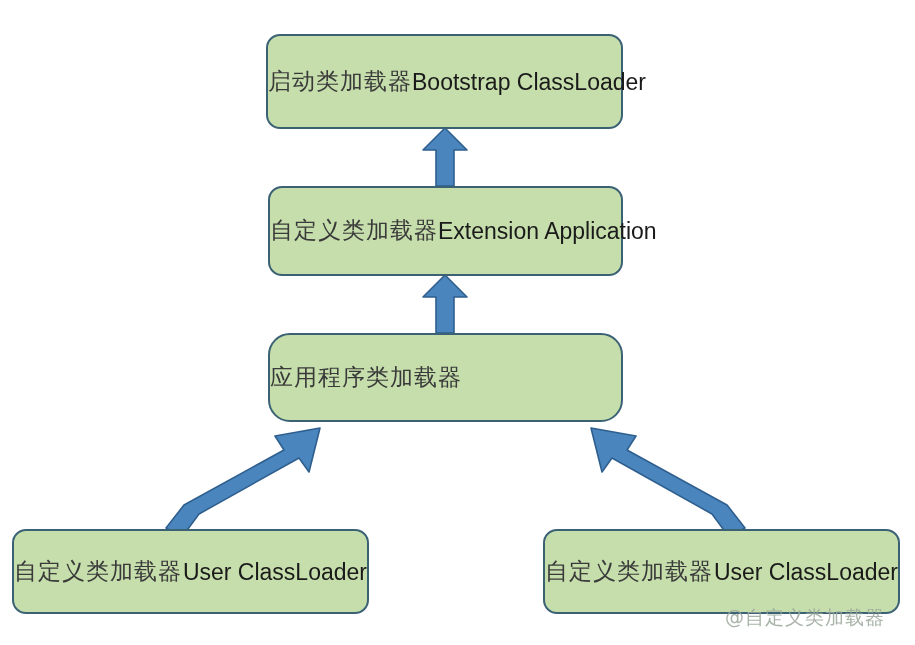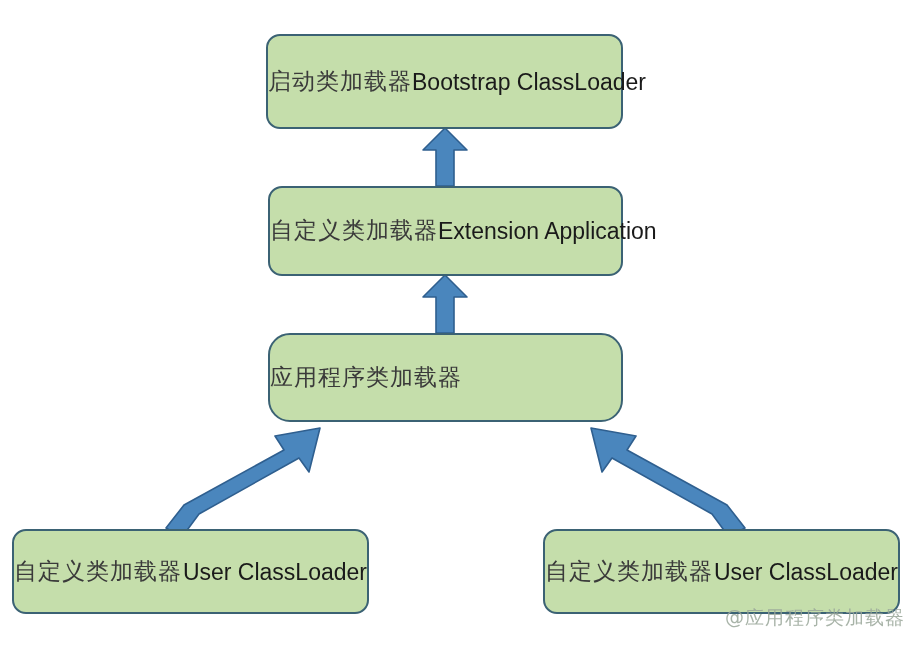--- a/index.html
+++ b/index.html
@@ -114,15 +114,15 @@
   <div class="node" id="node-user-left">
     <div class="cn">自定义类加载器</div>
     <div class="en">User ClassLoader</div>
   </div>
 
   <div class="node" id="node-user-right">
     <div class="cn">自定义类加载器</div>
     <div class="en">User ClassLoader</div>
   </div>
 
-  <div id="watermark">@应用程序类加载器</div>
+  <div id="watermark">@自定义类加载器</div>
 
 </div>
 
 </body></html>

